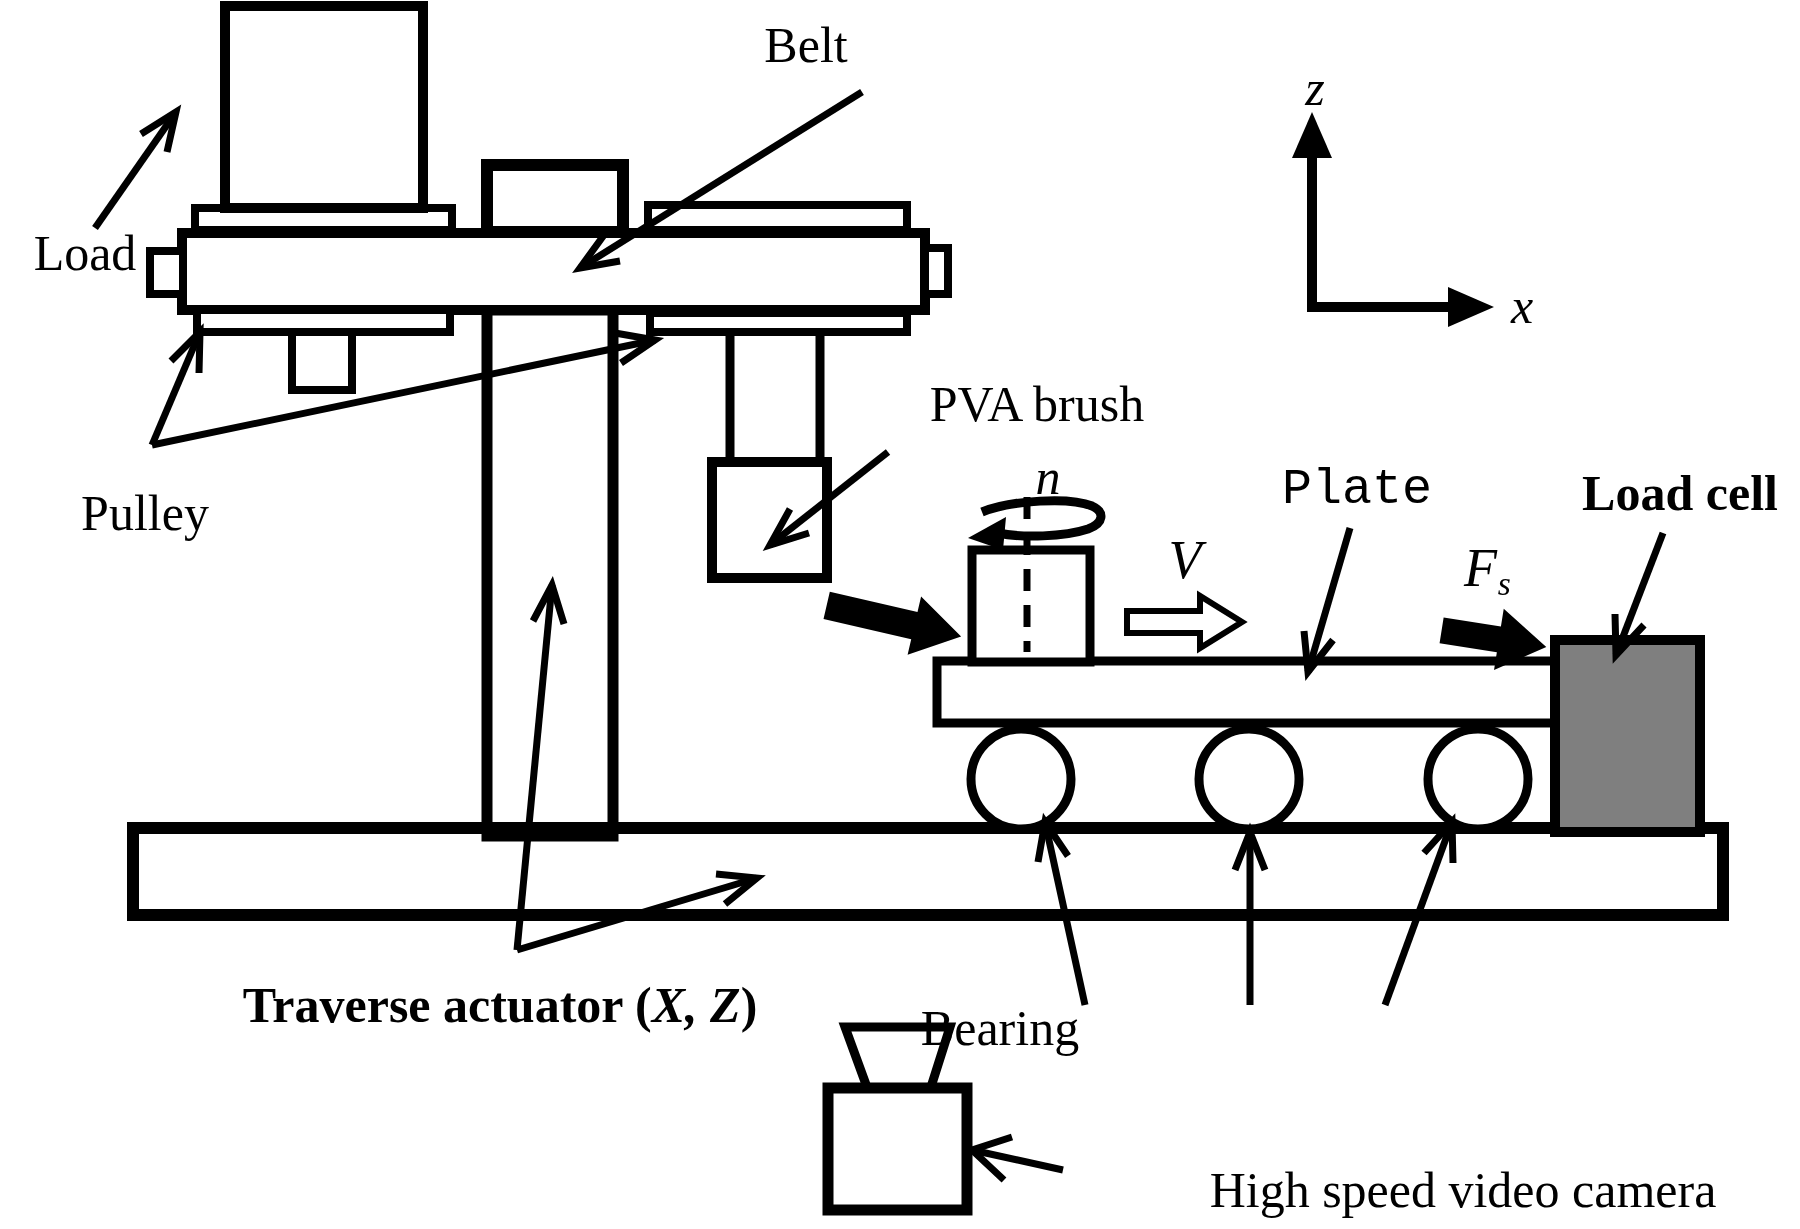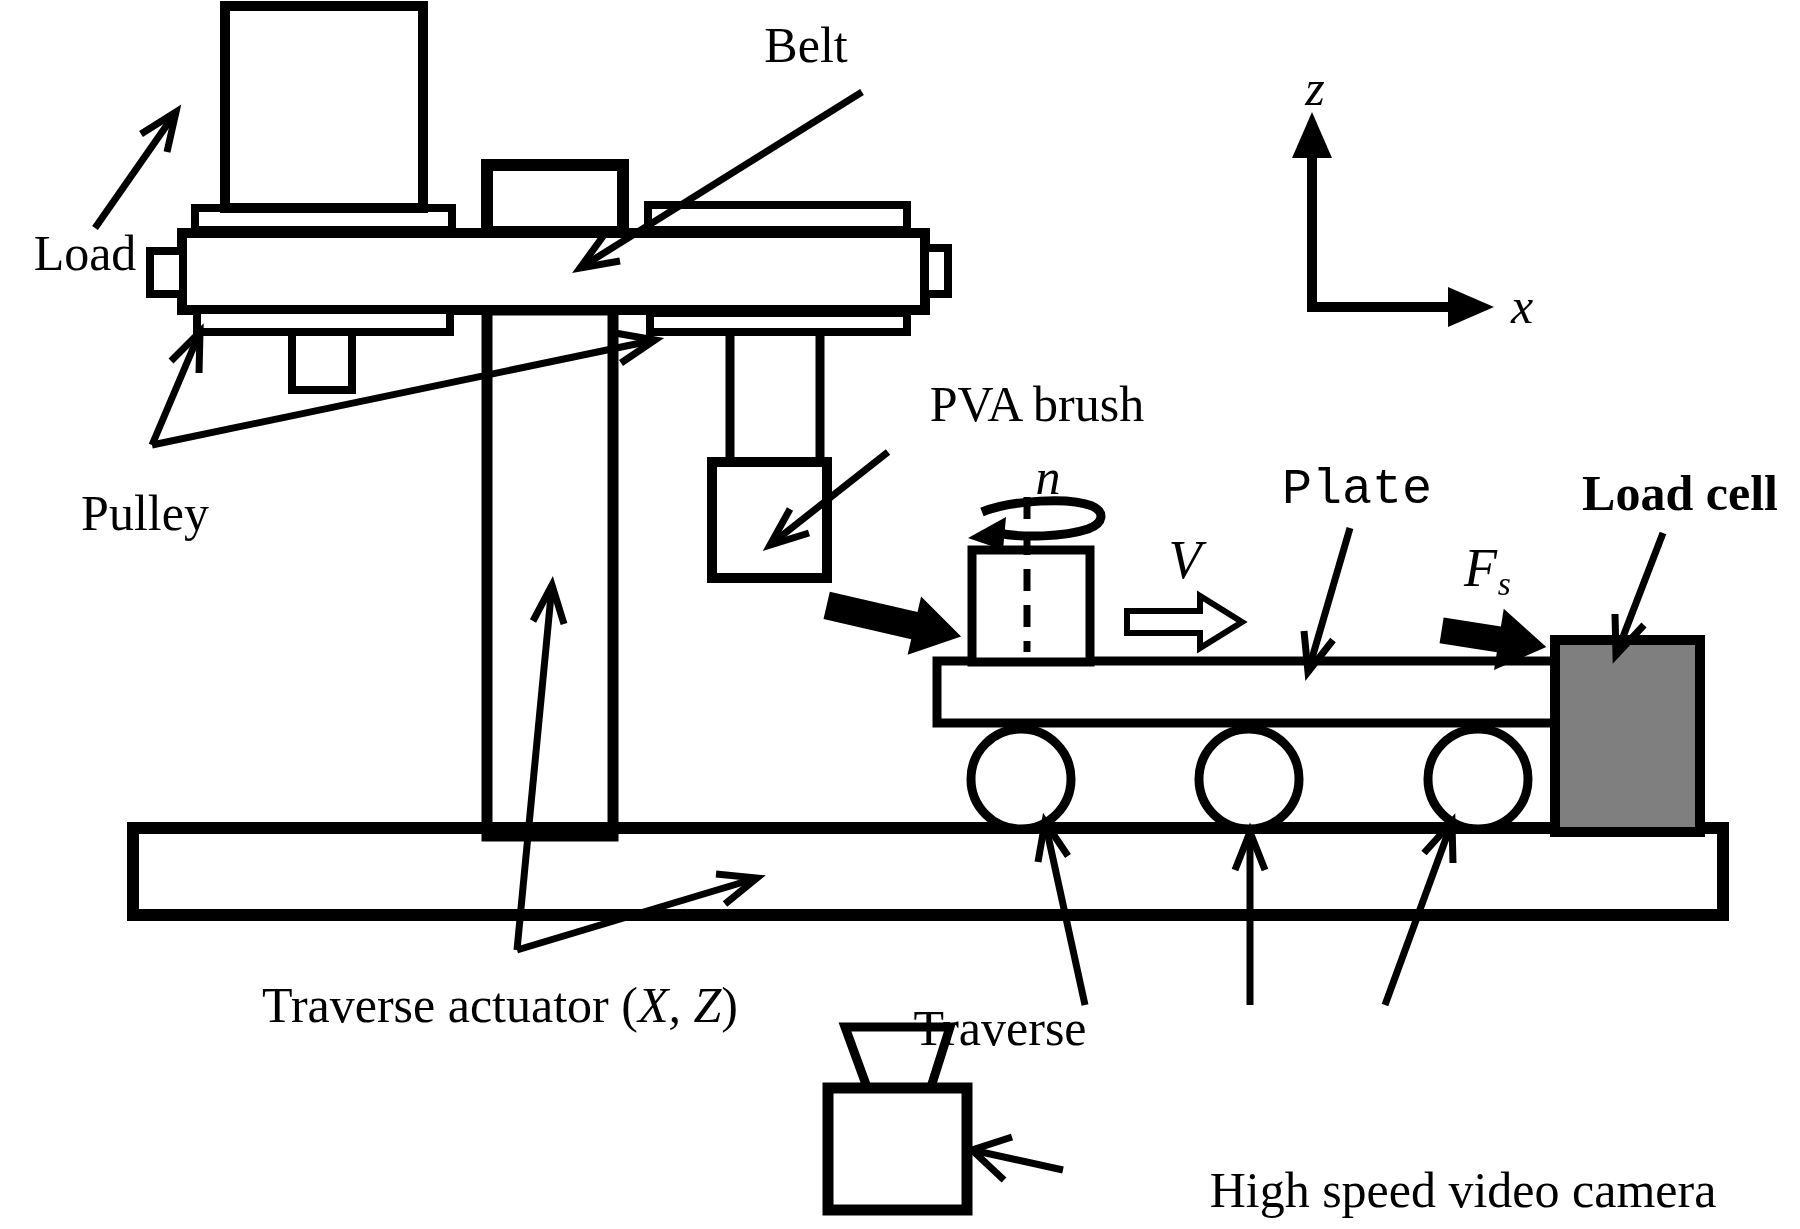--- a/index.html
+++ b/index.html
@@ -168,21 +168,21 @@
   <div class="lbl" style="left:806px;top:45px;">Belt</div>
   <div class="lbl" style="left:145px;top:513px;">Pulley</div>
   <div class="lbl" style="left:1037px;top:404px;">PVA brush</div>
   <div class="lbl it" style="left:1048px;top:477px;">n</div>
   <div class="lbl it big" style="left:1185px;top:560px;">V</div>
   <div class="lbl" style="left:1357px;top:490px;font-family:Liberation Mono, monospace;">Plate</div>
   <div class="lbl big" style="left:1487px;top:568px;">
     <span class="it">F</span><span class="sub">s</span>
   </div>
   <div class="lbl" style="left:1680px;top:493px;font-weight:bold;">Load cell</div>
-  <div class="lbl" style="left:500px;top:1005px;">
+  <div class="lbl" style="left:500px;top:1005px;font-weight:bold;">
     <span>Traverse actuator (</span><span class="it">X, Z</span><span>)</span>
   </div>
-  <div class="lbl" style="left:1000px;top:1028px;">Traverse</div>
+  <div class="lbl" style="left:1000px;top:1028px;">Bearing</div>
   <div class="lbl" style="left:1427px;top:1190px;margin-left:36px;">High speed video camera</div>
   <div class="lbl it" style="left:1315px;top:88px;">z</div>
   <div class="lbl it" style="left:1522px;top:306px;">x</div>
 
 </div>
 
 </body></html>

